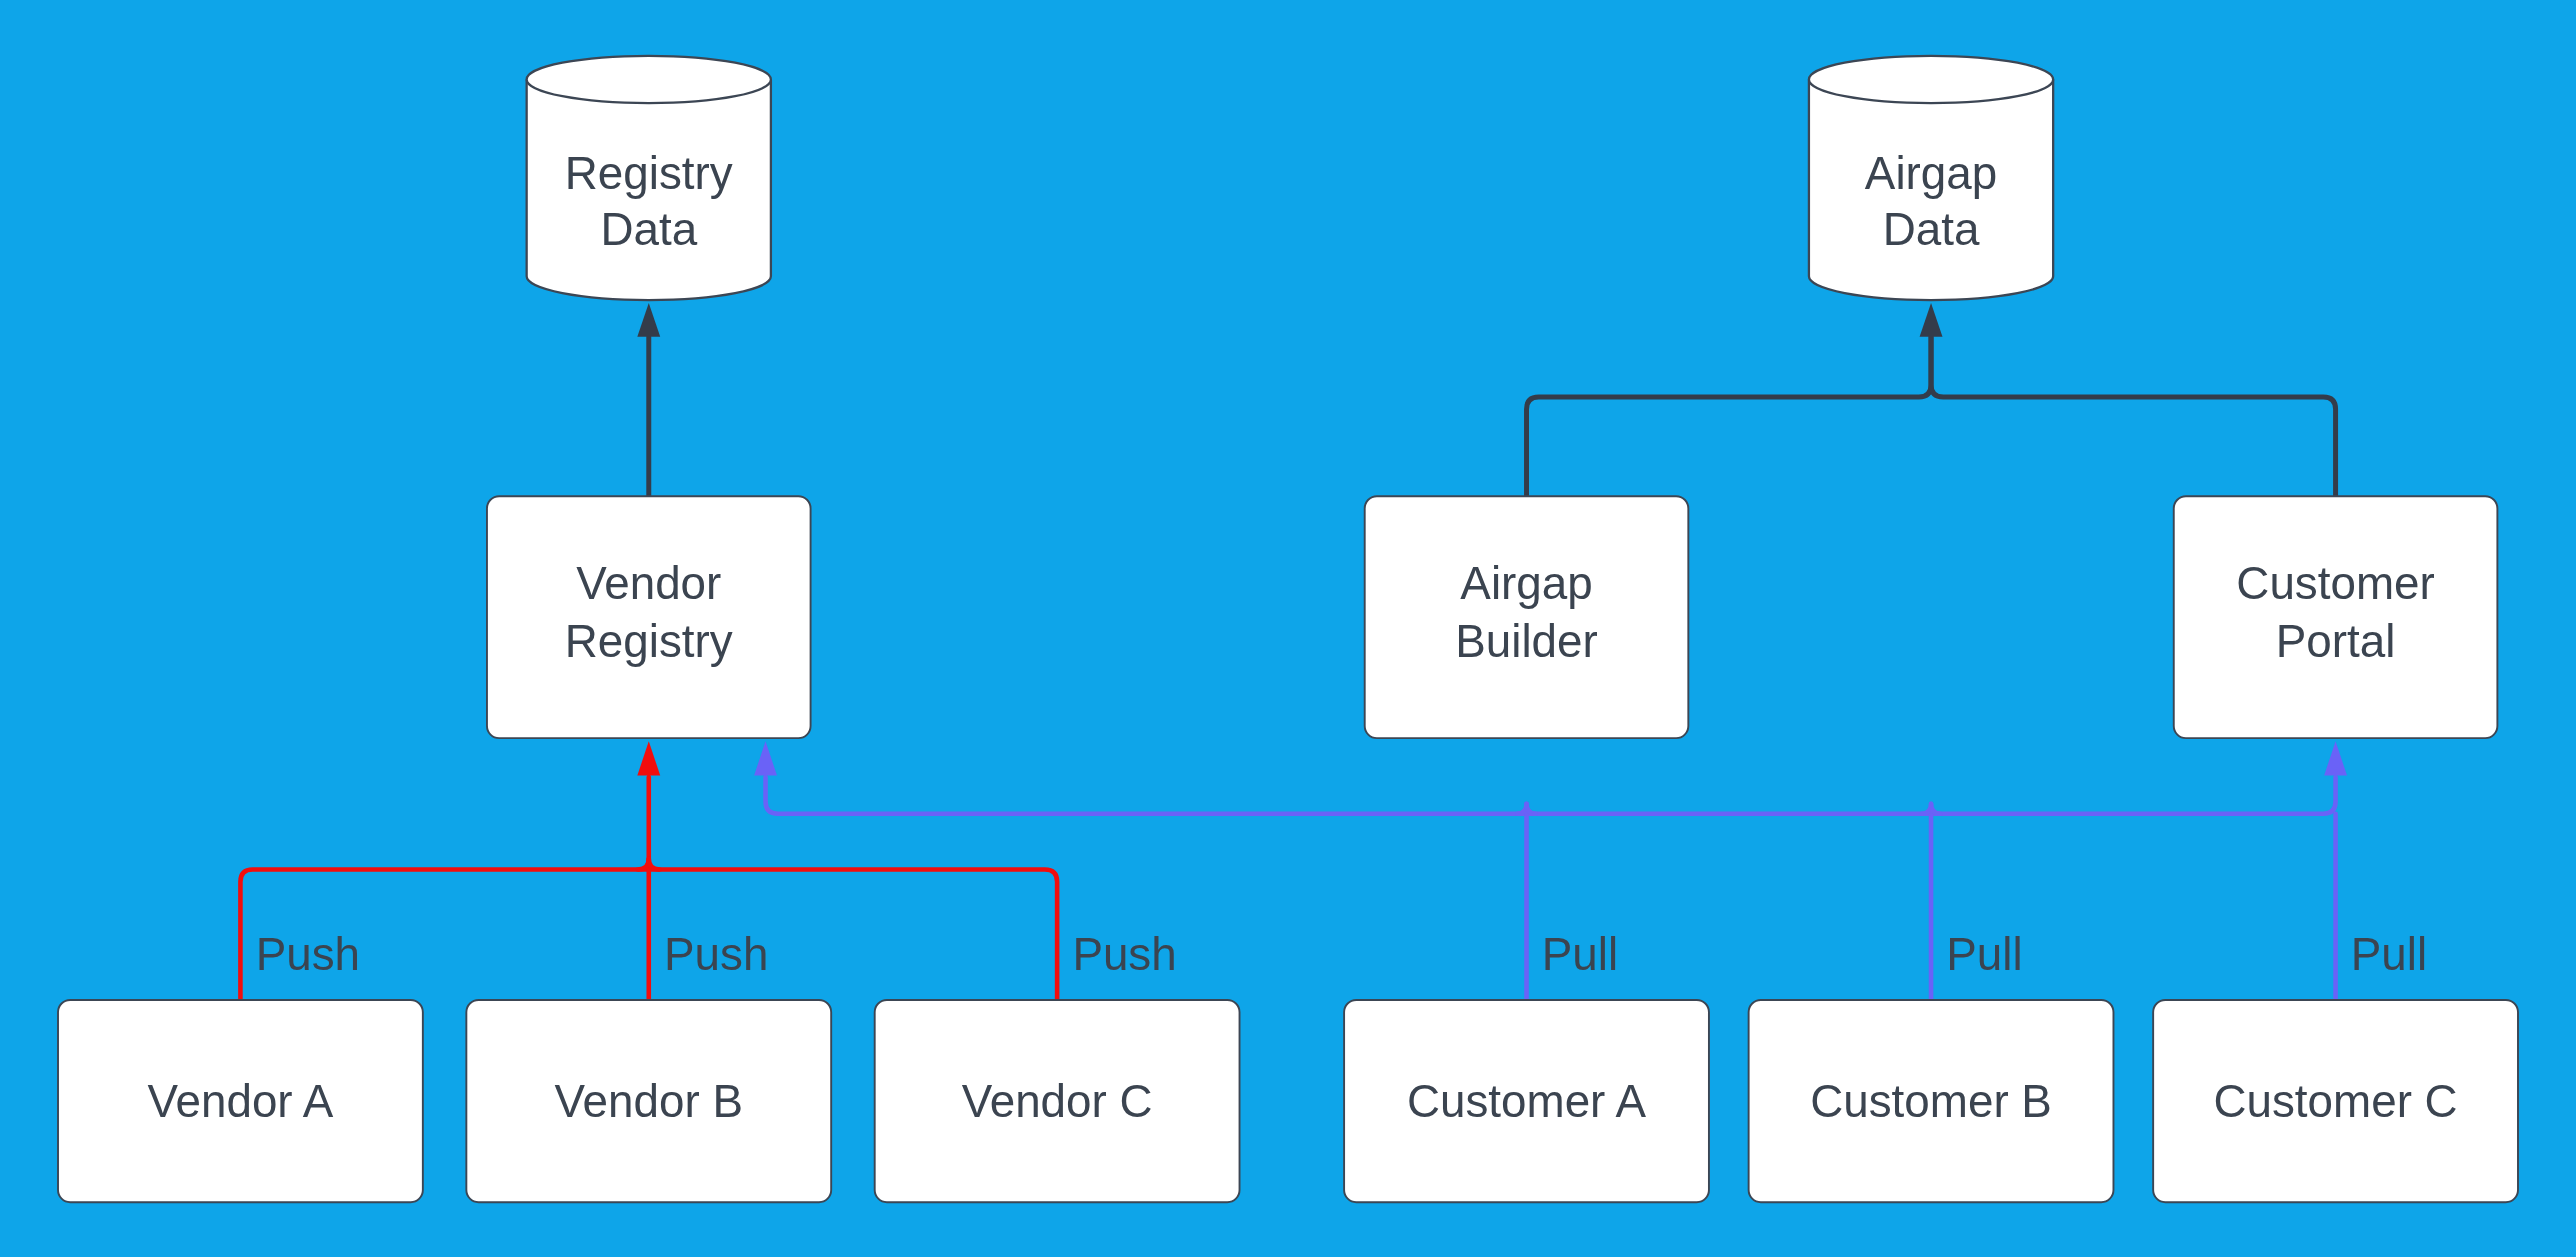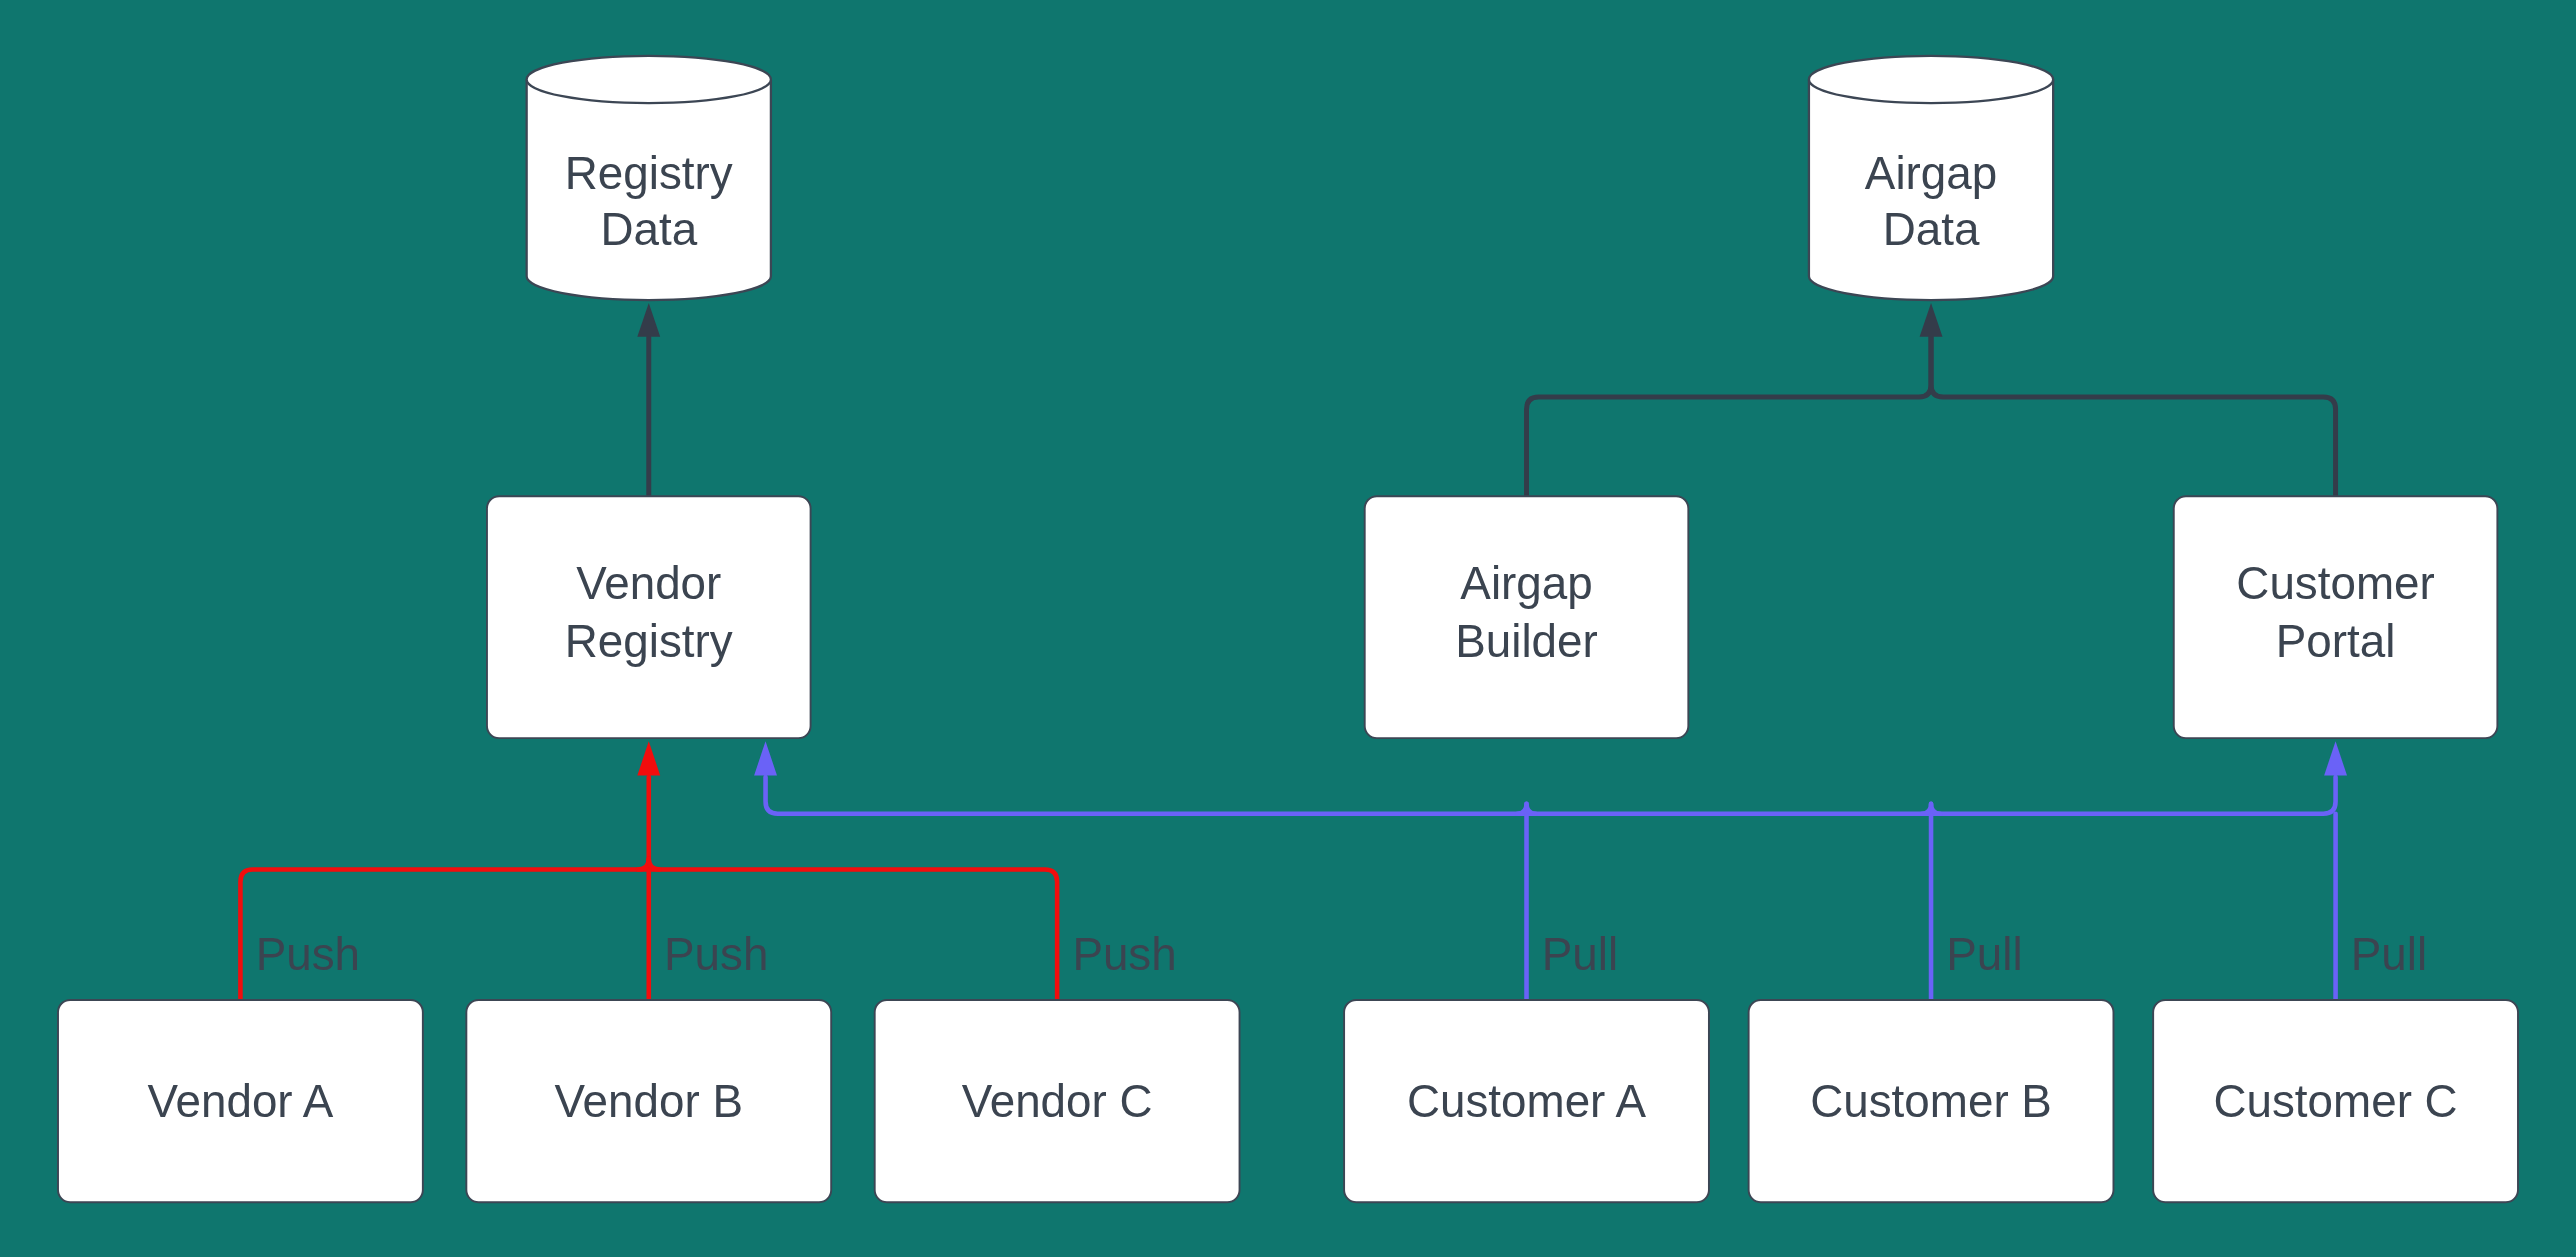--- a/index.html
+++ b/index.html
@@ -1,17 +1,17 @@
 <!DOCTYPE html>
 <html style="font-size:12.2px"><head>
 <meta charset="utf-8">
 <style>
   html,body{margin:0;padding:0;background:#ffffff;}
   body{width:2576px;height:1258px;overflow:hidden;}
-  .canvas{position:relative;width:2576px;height:1258px;background:#0f766e;}
+  .canvas{position:relative;width:2576px;height:1258px;background:#0ea5e9;}
   svg{display:block;width:2576px;height:1258px;}
   .node-shape{fill:#ffffff;stroke:#3c4654;stroke-width:3;}
   .box{fill:#ffffff;stroke:#3c4654;stroke-width:2.5;}
   path.edge{fill:none;stroke-linecap:round;stroke-linejoin:round;}
   path.edge{stroke-width:6;}
   path.edge.dark{stroke-width:6.5;stroke:#343c4a;}
   path.edge.red{stroke:#f20d0d;}
   path.edge.blue{stroke:#6a62f7;}
   polygon.arrow.dark{fill:#343c4a;}
   polygon.arrow.red{fill:#f20d0d;}

